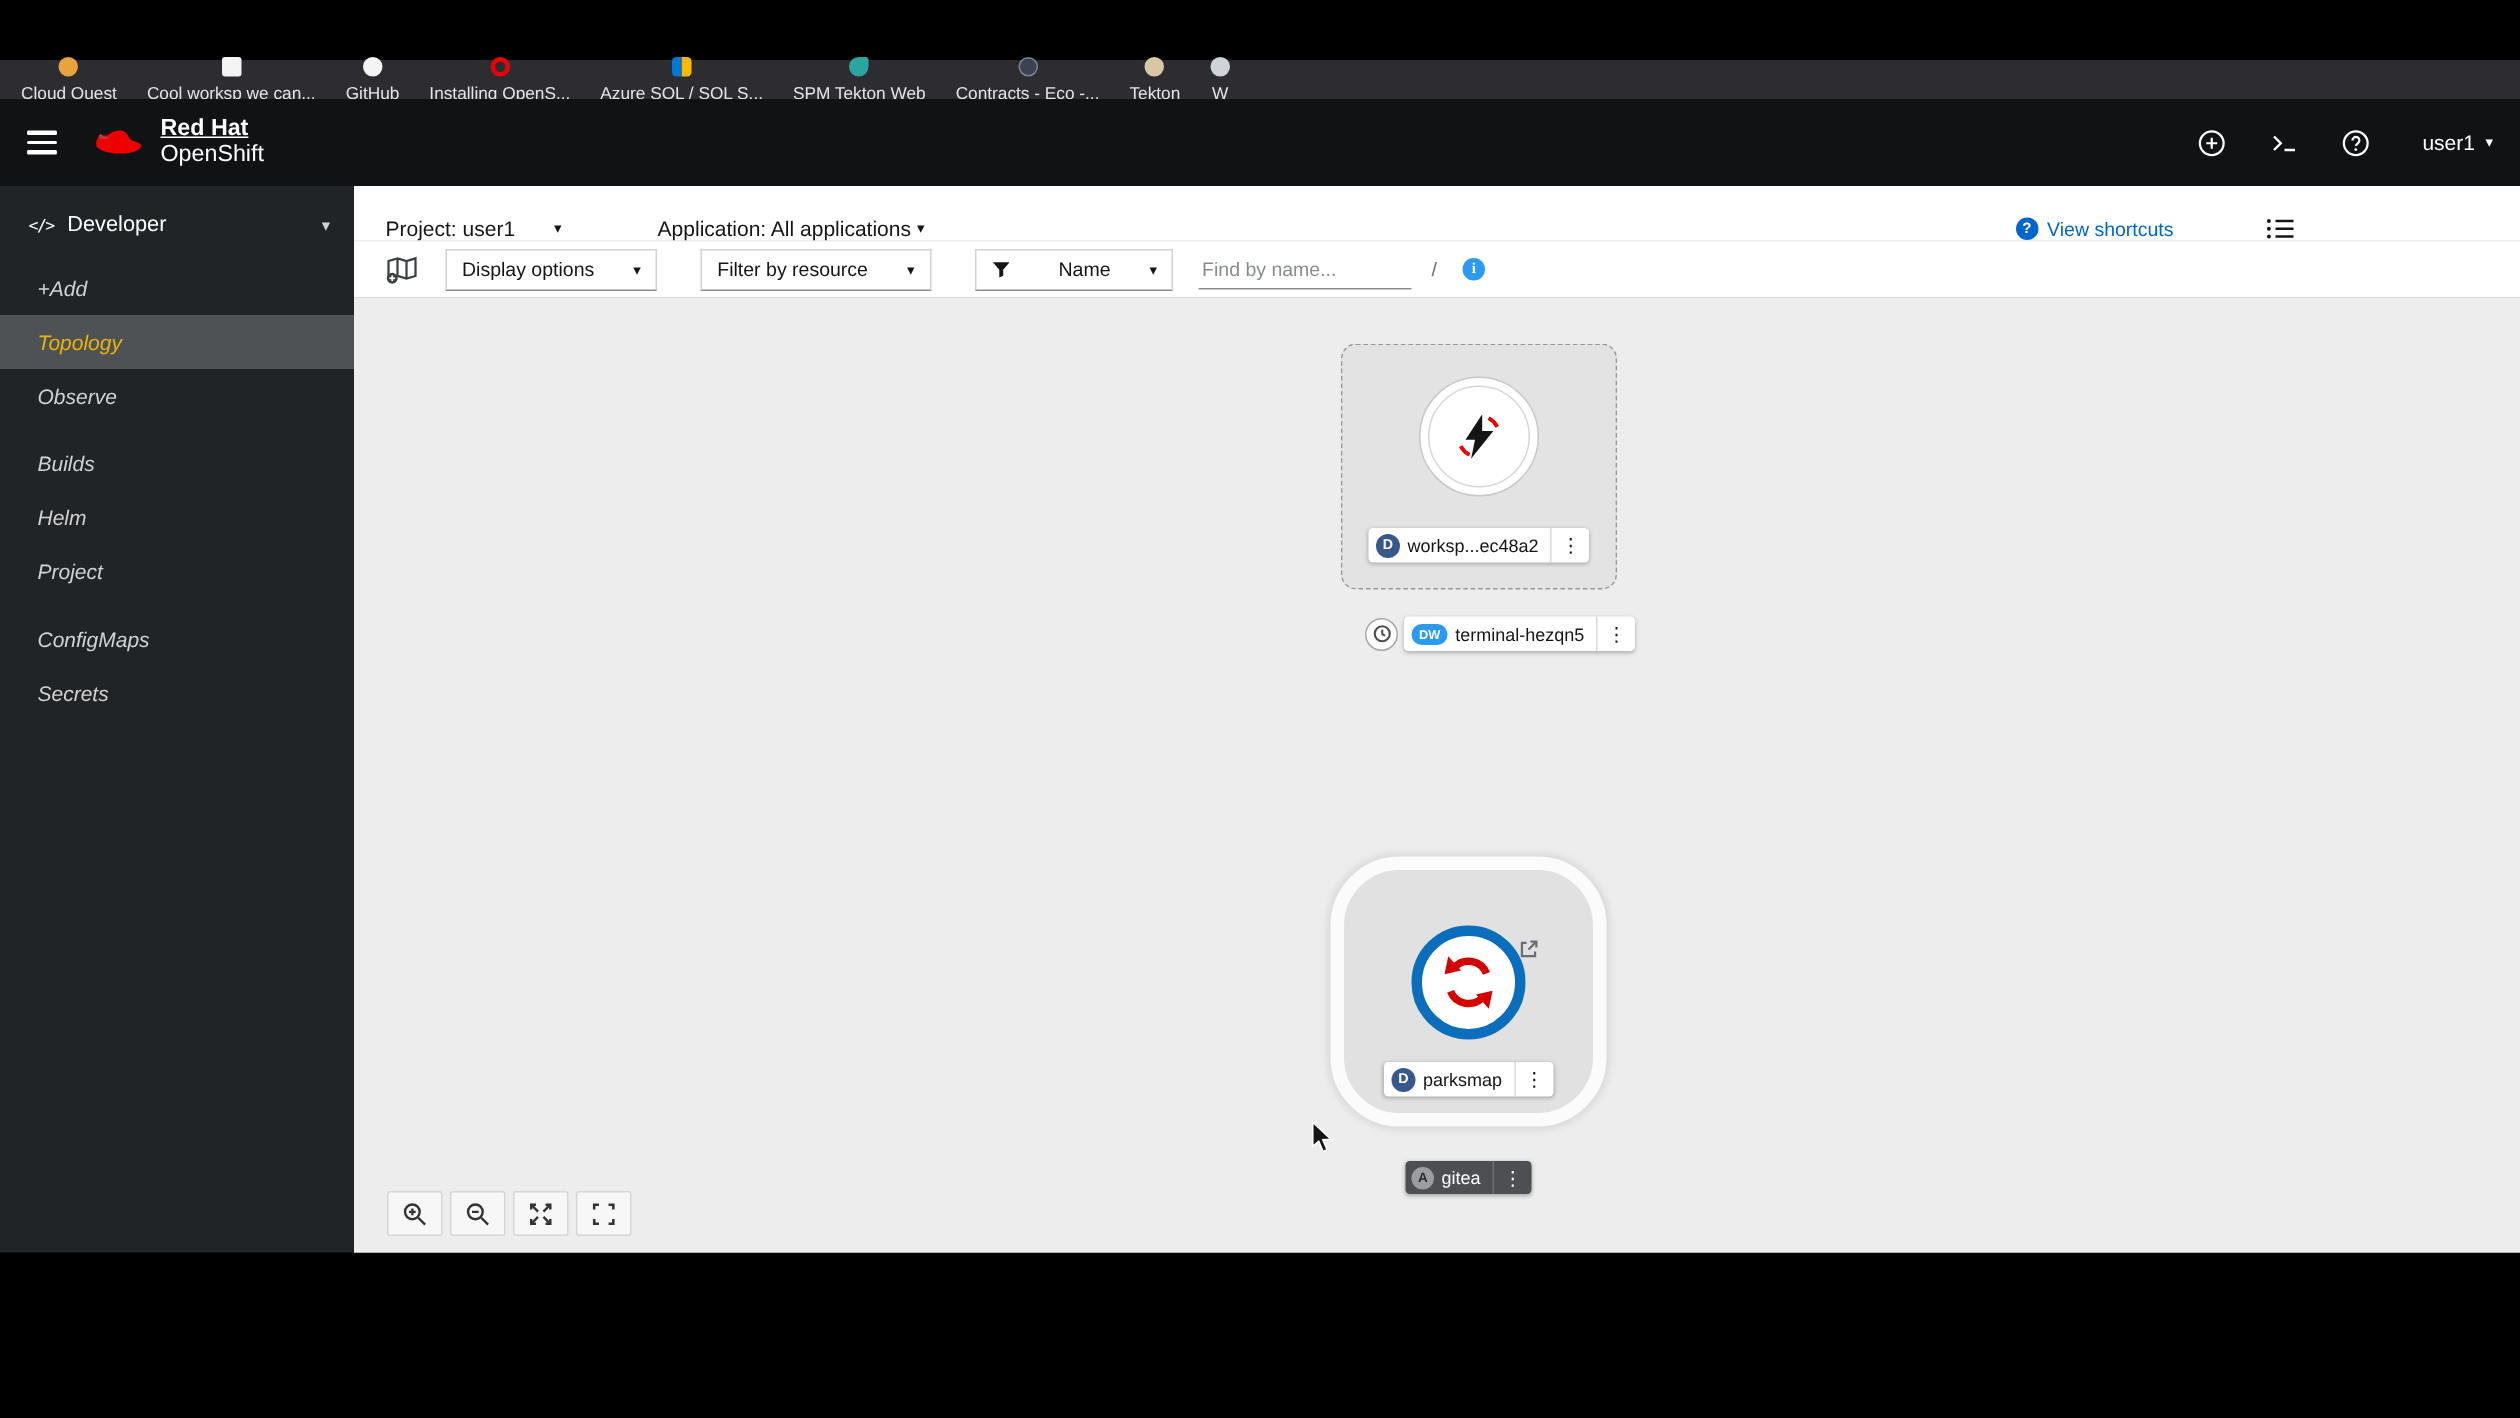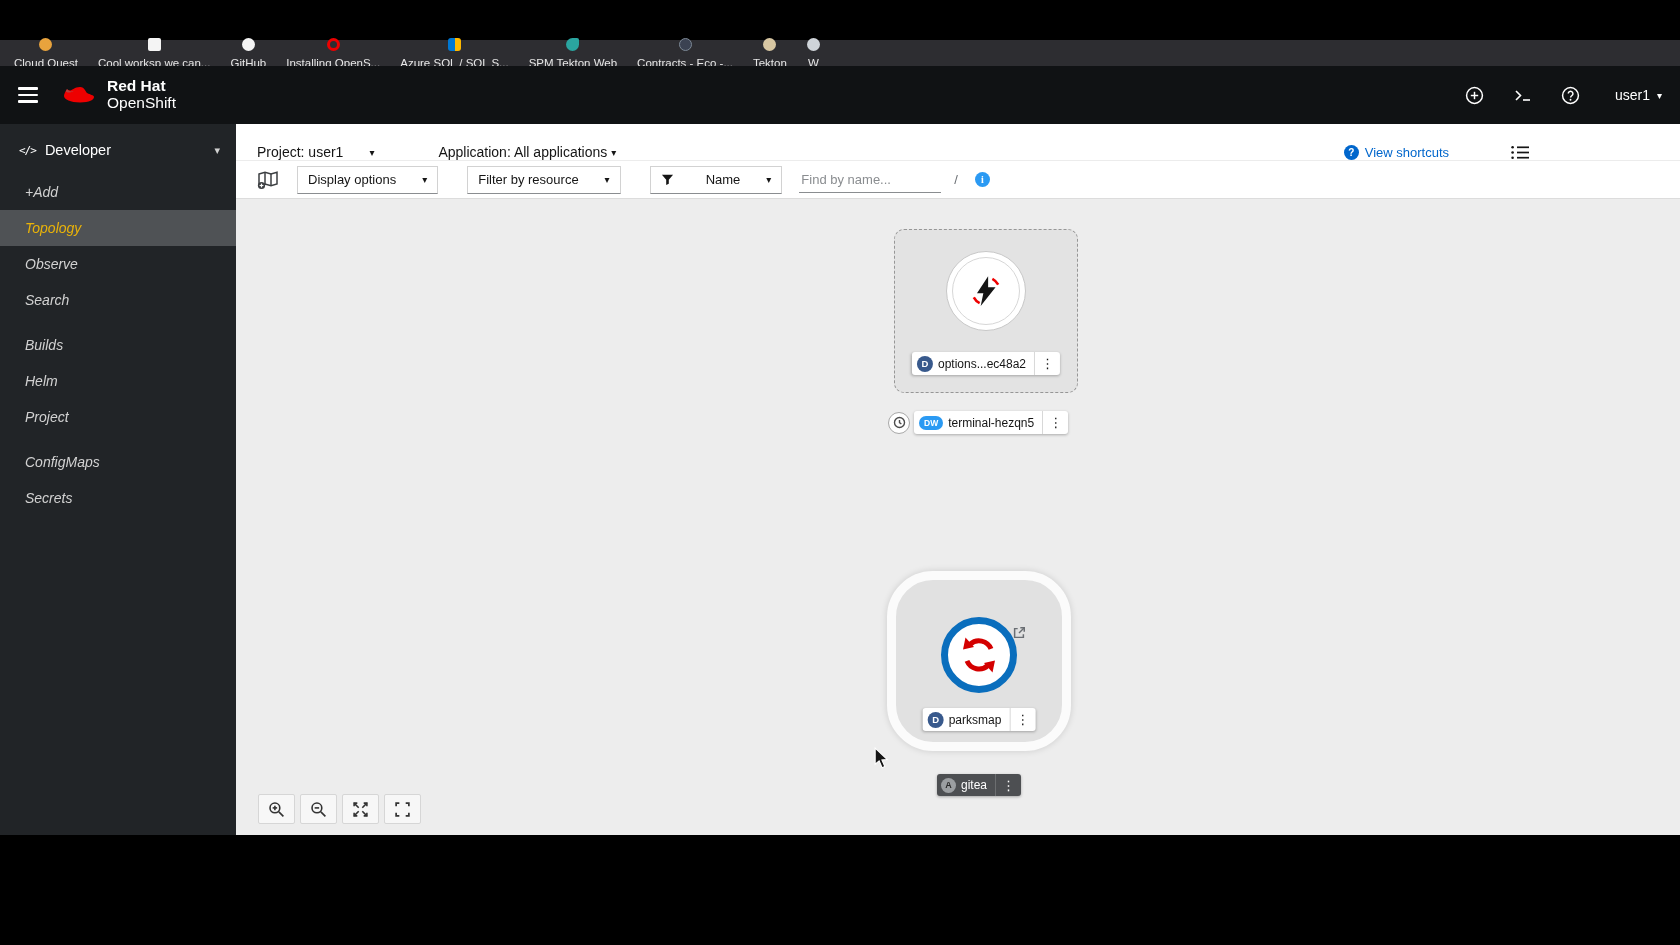--- a/index.html
+++ b/index.html
@@ -18,21 +18,21 @@
   .bm-i6 { background:#3b4252; border-radius:50%; border:1px solid #7b8794; }
   .bm-i7 { background:#d8c7a3; border-radius:50%; }
   .bm-i8 { background:#cfd4d9; border-radius:50%; }
 
   
   .masthead { position:absolute; top:66px; left:0; width:1680px; height:58px; background:#101214; display:flex; align-items:center; padding:0 18px; }
   .hamburger { width:20px; display:flex; flex-direction:column; gap:4px; cursor:pointer; margin-right:24px; }
   .hamburger span { display:block; height:2.5px; background:#fff; border-radius:1px; }
   .brand { display:flex; align-items:center; gap:9px; }
   .brand-text { color:#fff; line-height:1.08; font-size:15.5px; }
-  .brand-text b { display:block; font-weight:bold; }
+  .brand-text b { display:block; font-weight:bold;text-decoration:underline; }
   .mast-right { margin-left:auto; display:flex; align-items:center; gap:28px; }
   .mast-icon { width:20px; height:20px; display:flex; align-items:center; justify-content:center; cursor:pointer; }
   .user-menu { color:#fff; font-size:14px; display:flex; align-items:center; gap:7px; cursor:pointer; margin-left:6px; }
 
   
   .app { position:absolute; top:124px; left:0; width:1680px; height:711px; display:flex; }
 
   
   .sidebar { width:236px; background:#212427; flex:0 0 auto; display:flex; flex-direction:column; }
   .perspective { display:flex; align-items:center; color:#fff; font-size:14.5px; padding:18px 16px 16px 19px; gap:9px; cursor:pointer; }
@@ -68,21 +68,21 @@
 
   .ws-node { position:absolute; left:658px; top:30px; width:184px; height:164px; border:1.5px dashed #969696; border-radius:10px; background:#e3e3e3; cursor:pointer; }
   .ws-circle { position:absolute; left:50%; top:21px; transform:translateX(-50%); width:80px; height:80px; border-radius:50%; background:#fff; border:1px solid #c8c8c8; display:flex; align-items:center; justify-content:center; }
   .ws-circle::before { content:""; position:absolute; inset:5px; border:1px solid #d7d7d7; border-radius:50%; }
 
   .node-pill { display:inline-flex; align-items:center; background:#fff; border-radius:3px; box-shadow:0 1px 3px rgba(0,0,0,.28); height:23px; font-size:12px; color:#151515; padding-left:5px; cursor:pointer; white-space:nowrap; }
   .badge-circle { width:16px; height:16px; border-radius:50%; background:#38598c; color:#fff; font-size:9.5px; font-weight:bold; display:flex; align-items:center; justify-content:center; margin-right:5px; flex:0 0 auto; }
   .kebab { border-left:1px solid #d8d8d8; margin-left:8px; padding:0 6px; font-size:13px; color:#151515; align-self:stretch; display:flex; align-items:center; cursor:pointer; }
   .ws-label { position:absolute; left:50%; top:122px; transform:translateX(-50%); }
 
-  .terminal-row { position:absolute; left:652px; top:212px; display:flex; align-items:center; gap:4px; }
+  .terminal-row { position:absolute; left:674px; top:212px; display:flex; align-items:center; gap:4px; }
   .decorator { width:22px; height:22px; border-radius:50%; background:#fff; border:1px solid #a8a8a8; display:flex; align-items:center; justify-content:center; cursor:pointer; flex:0 0 auto; }
   .badge-dw { background:#2b9af3; color:#fff; font-size:8.5px; font-weight:bold; border-radius:9px; padding:2px 5px; margin-right:5px; }
 
   .pk-node { position:absolute; left:651px; top:372px; width:184px; height:180px; border-radius:46px; background:#e1e1e1; border:9px solid #fbfbfb; box-shadow:0 0 7px rgba(0,0,0,.14); cursor:pointer; }
   .ext-link { position:absolute; left:116px; top:46px; cursor:pointer; }
   .pk-icon { position:absolute; left:50%; top:50%; transform:translate(-50%,-58%); width:76px; height:76px; border-radius:50%; background:#fff; border:7px solid #0a6ebd; display:flex; align-items:center; justify-content:center; }
   .pk-label { position:absolute; left:50%; top:128px; transform:translateX(-50%); }
 
   .gitea-pill { position:absolute; left:701px; top:575px; display:inline-flex; align-items:center; background:#4d4f52; border-radius:3px; box-shadow:0 1px 3px rgba(0,0,0,.3); height:22px; font-size:12px; color:#fff; padding-left:4px; cursor:pointer; }
   .badge-a { width:15px; height:15px; border-radius:50%; background:#9b9ea1; color:#2b2b2b; font-size:9px; font-weight:bold; display:flex; align-items:center; justify-content:center; margin-right:5px; }
@@ -183,21 +183,20 @@
 
   <div class="sidebar">
     <div class="perspective">
       <span class="code-ico">&lt;/&gt;</span>
       <span>Developer</span>
       <span class="caret">▾</span>
     </div>
     <div class="nav-item">+Add</div>
     <div class="nav-item selected">Topology</div>
     <div class="nav-item">Observe</div>
-    <div class="nav-item">Search</div>
     <div class="nav-item group-start">Builds</div>
     <div class="nav-item">Helm</div>
     <div class="nav-item">Project</div>
     <div class="nav-item group-start">ConfigMaps</div>
     <div class="nav-item">Secrets</div>
   </div>
 
   <div class="main">
 
     <div class="context-bar">
@@ -265,21 +264,21 @@
       <div class="ws-node">
         <div class="ws-circle">
           <svg width="34" height="34" viewBox="0 0 32 32">
             <path d="M18 2 L7.5 18 h6 L11 30 L25 12.5 h-7 Z" fill="#151515"></path>
             <path d="M4.5 22 a13 13 0 0 0 5.5 5.5" stroke="#e00" stroke-width="2.4" fill="none"></path>
             <path d="M27.5 10 a13 13 0 0 0 -5.5 -5.5" stroke="#e00" stroke-width="2.4" fill="none"></path>
           </svg>
         </div>
         <div class="node-pill ws-label">
           <span class="badge-circle">D</span>
-          <span>options...ec48a2</span>
+          <span>worksp...ec48a2</span>
           <span class="kebab">⋮</span>
         </div>
       </div>
 
       <div class="terminal-row">
         <span class="decorator">
           <svg width="13" height="13" viewBox="0 0 14 14" fill="none" stroke="#4d4d4d" stroke-width="1.5">
               <circle cx="7" cy="7" r="5.4"></circle>
               <path d="M7 4.2 v3 l2 1.4"></path>
             </svg>

